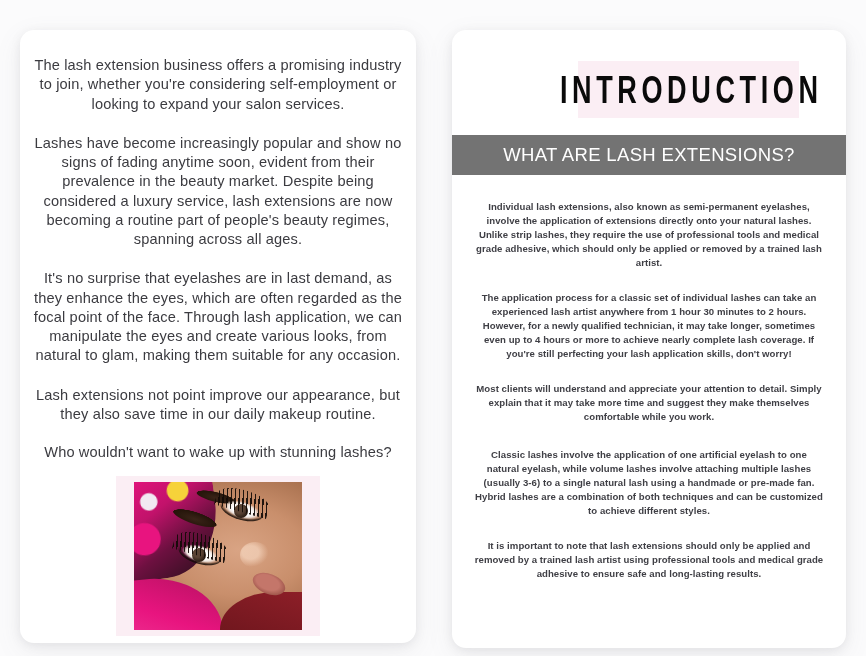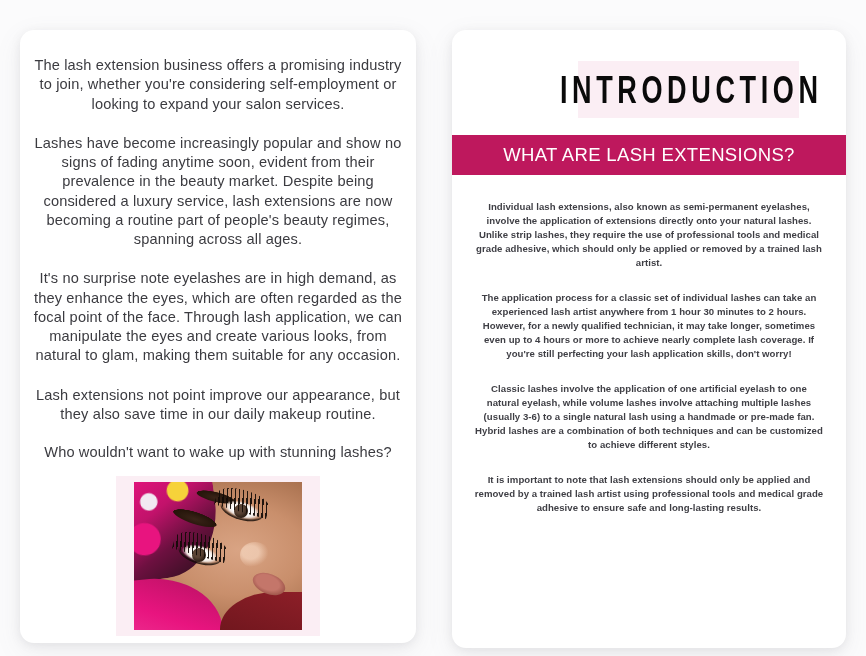--- a/index.html
+++ b/index.html
@@ -200,21 +200,21 @@
     white-space: nowrap;
     padding-left: 0.17em;
   }
 
   .section-bar {
     position: absolute;
     left: 0px;
     top: 105px;
     width: 394px;
     height: 40px;
-    background: #be185d;
+    background: #737373;
     display: flex;
     align-items: center;
     justify-content: center;
   }
   .section-bar-text {
     color: #ffffff;
     font-size: 18.5px;
     letter-spacing: 0.018em;
     white-space: nowrap;
   }
@@ -243,21 +243,21 @@
 </head>
 <body>
 
 <div class="spread">
 
   <div class="page page-left">
     <div class="left-body">
 
       <p class="para">The lash extension business offers a promising industry to join, whether you're considering self-employment or looking to expand your salon services.</p>
       <p class="para">Lashes have become increasingly popular and show no signs of fading anytime soon, evident from their prevalence in the beauty market. Despite being considered a luxury service, lash extensions are now becoming a routine part of people's beauty regimes, spanning across all ages.</p>
-      <p class="para">It's no surprise note eyelashes are in high demand, as they enhance the eyes, which are often regarded as the focal point of the face. Through lash application, we can manipulate the eyes and create various looks, from natural to glam, making them suitable for any occasion.</p>
+      <p class="para">It's no surprise that eyelashes are in last demand, as they enhance the eyes, which are often regarded as the focal point of the face. Through lash application, we can manipulate the eyes and create various looks, from natural to glam, making them suitable for any occasion.</p>
       <p class="para tight">Lash extensions not point improve our appearance, but they also save time in our daily makeup routine.</p>
       <p class="para last">Who wouldn't want to wake up with stunning lashes?</p>
 
       <div class="photo-frame">
         <div class="photo">
           <div class="skin"></div>
           <div class="scarf"></div>
           <div class="scarf-lower"></div>
           <div class="collar"></div>
           <div class="brow brow-1"></div>
@@ -282,19 +282,20 @@
       <div class="intro-title">INTRODUCTION</div>
     </div>
 
     <div class="section-bar">
       <div class="section-bar-text">WHAT ARE LASH EXTENSIONS?</div>
     </div>
 
     <div class="right-body">
       <p class="rpara gap-lg">Individual lash extensions, also known as semi-permanent eyelashes, involve the application of extensions directly onto your natural lashes. Unlike strip lashes, they require the use of professional tools and medical grade adhesive, which should only be applied or removed by a trained lash artist.</p>
       <p class="rpara gap-lg">The application process for a classic set of individual lashes can take an experienced lash artist anywhere from 1 hour 30 minutes to 2 hours. However, for a newly qualified technician, it may take longer, sometimes even up to 4 hours or more to achieve nearly complete lash coverage. If you're still perfecting your lash application skills, don't worry!</p>
+      <p class="rpara gap-xl">Most clients will understand and appreciate your attention to detail. Simply explain that it may take more time and suggest they make themselves comfortable while you work.</p>
       <p class="rpara gap-lg">Classic lashes involve the application of one artificial eyelash to one natural eyelash, while volume lashes involve attaching multiple lashes (usually 3-6) to a single natural lash using a handmade or pre-made fan. Hybrid lashes are a combination of both techniques and can be customized to achieve different styles.</p>
       <p class="rpara last">It is important to note that lash extensions should only be applied and removed by a trained lash artist using professional tools and medical grade adhesive to ensure safe and long-lasting results.</p>
     </div>
 
   </div>
 
 </div>
 
 </body></html>

